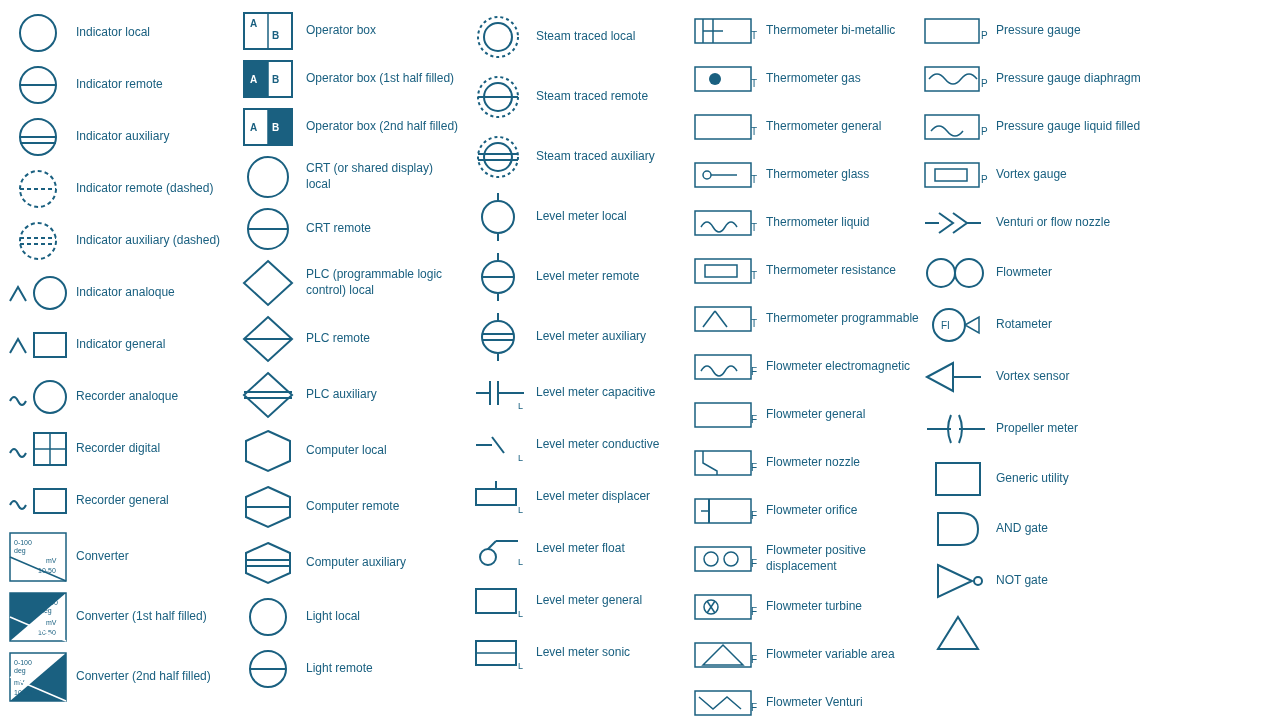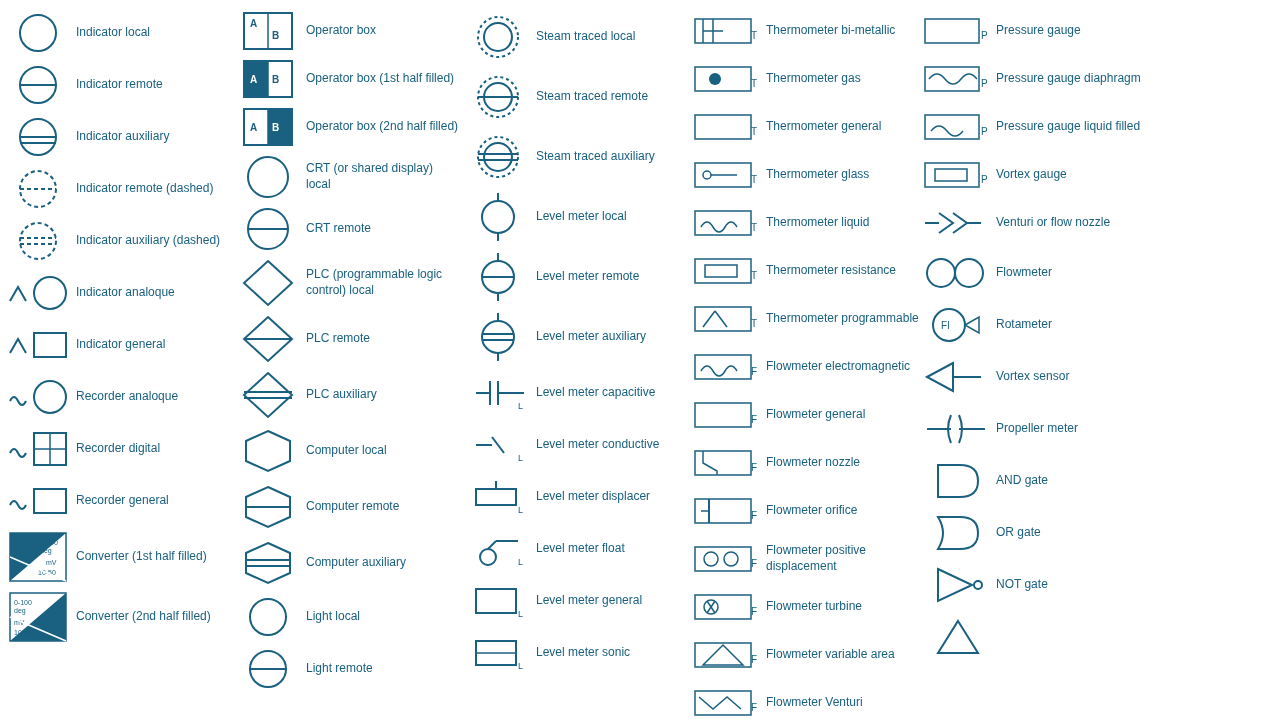--- a/index.html
+++ b/index.html
@@ -151,20 +151,33 @@
     <div class="item">
       <div class="symbol">
         <svg width="60" height="44" viewBox="0 0 60 44">
           <path d="M2,26 Q6,18 10,26 Q14,34 18,26" stroke="#1a6080" stroke-width="2" fill="none"></path>
           <rect x="26" y="10" width="32" height="24" stroke="#1a6080" stroke-width="2" fill="none"></rect>
         </svg>
       </div>
       <span class="label">Recorder general</span>
     </div>
 
+    <div class="item">
+      <div class="symbol">
+        <svg width="60" height="52" viewBox="0 0 60 52">
+          <rect x="2" y="2" width="56" height="48" stroke="#1a6080" stroke-width="1.5" fill="none"></rect>
+          <text x="6" y="14" font-size="7" fill="#1a6080">0-100</text>
+          <text x="6" y="22" font-size="7" fill="#1a6080">deg</text>
+          <text x="38" y="32" font-size="7" fill="#1a6080">mV</text>
+          <text x="30" y="42" font-size="7" fill="#1a6080">10-50</text>
+          <line x1="2" y1="26" x2="58" y2="50" stroke="#1a6080" stroke-width="1.5"></line>
+        </svg>
+      </div>
+      <span class="label">Converter</span>
+    </div>
 
     <div class="item">
       <div class="symbol">
         <svg width="60" height="52" viewBox="0 0 60 52">
           <rect x="2" y="2" width="56" height="48" stroke="#1a6080" stroke-width="1.5" fill="none"></rect>
           <polygon points="2,2 58,2 2,50" fill="#1a6080"></polygon>
           <text x="32" y="14" font-size="7" fill="#1a6080">0-100</text>
           <text x="32" y="22" font-size="7" fill="#1a6080">deg</text>
           <text x="38" y="34" font-size="7" fill="#1a6080">mV</text>
           <text x="30" y="44" font-size="7" fill="#1a6080">10-50</text>
@@ -740,38 +753,38 @@
         <svg width="70" height="44" viewBox="0 0 70 44">
           <path d="M28,8 Q22,22 28,36" stroke="#1a6080" stroke-width="2" fill="none"></path>
           <path d="M36,8 Q42,22 36,36" stroke="#1a6080" stroke-width="2" fill="none"></path>
           <line x1="4" y1="22" x2="28" y2="22" stroke="#1a6080" stroke-width="2"></line>
           <line x1="36" y1="22" x2="62" y2="22" stroke="#1a6080" stroke-width="2"></line>
         </svg>
       </div>
       <span class="label">Propeller meter</span>
     </div>
 
+    <div class="item">
+      <div class="symbol">
+        <svg width="52" height="40" viewBox="0 0 52 40">
+          <rect x="4" y="4" width="44" height="32" stroke="#1a6080" stroke-width="2" fill="none"></rect>
+        </svg>
+      </div>
+      <span class="label">Generic utility</span>
+    </div>
 
     <div class="item">
       <div class="symbol">
         <svg width="52" height="44" viewBox="0 0 52 44">
           <path d="M6,6 L28,6 Q46,6 46,22 Q46,38 28,38 L6,38 Z" stroke="#1a6080" stroke-width="2" fill="none"></path>
         </svg>
       </div>
       <span class="label">AND gate</span>
     </div>
 
-    <div class="item">
-      <div class="symbol">
-        <svg width="52" height="44" viewBox="0 0 52 44">
-          <path d="M6,6 Q18,6 28,6 Q46,6 46,22 Q46,38 28,38 Q18,38 6,38 Q16,22 6,6 Z" stroke="#1a6080" stroke-width="2" fill="none"></path>
-        </svg>
-      </div>
-      <span class="label">OR gate</span>
-    </div>
 
     <div class="item">
       <div class="symbol">
         <svg width="52" height="44" viewBox="0 0 52 44">
           <polygon points="6,6 40,22 6,38" stroke="#1a6080" stroke-width="2" fill="none"></polygon>
           <circle cx="46" cy="22" r="4" stroke="#1a6080" stroke-width="2" fill="none"></circle>
         </svg>
       </div>
       <span class="label">NOT gate</span>
     </div>

